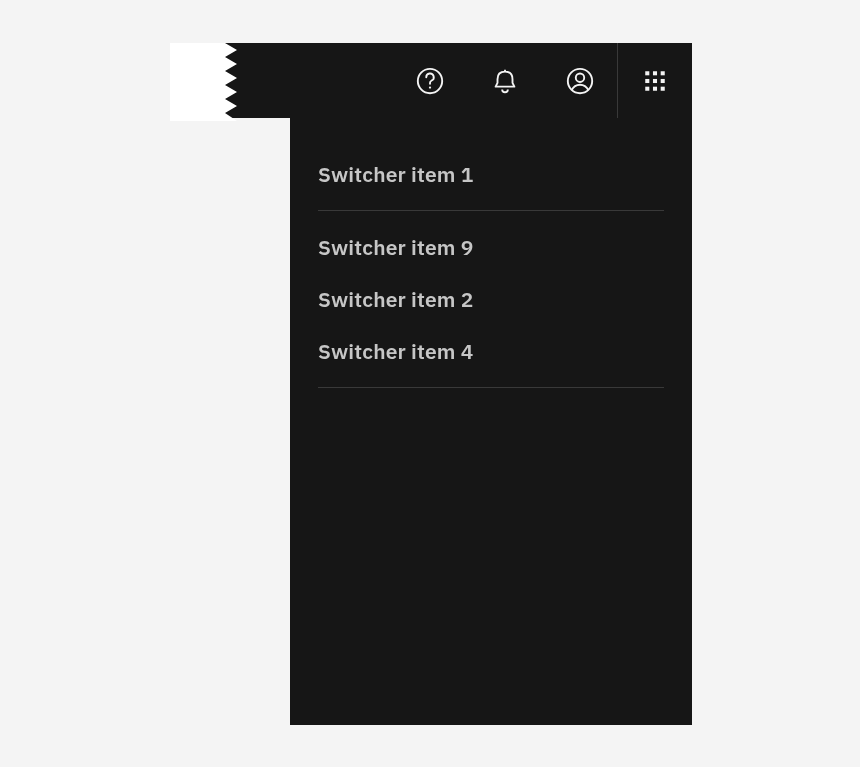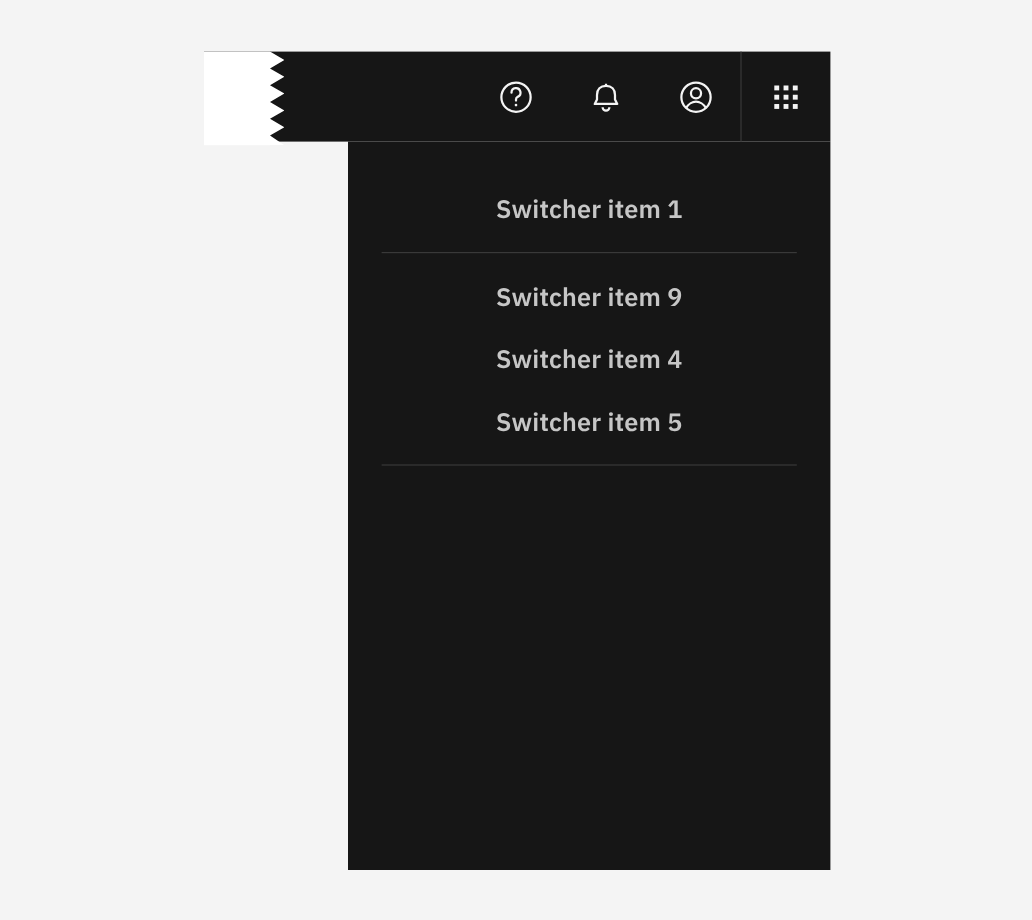--- a/index.html
+++ b/index.html
@@ -85,21 +85,20 @@
     }
     .panel {
       position: absolute;
       top: 118px;
       left: 290px;
       width: 402px;
       height: 607px;
       background: #161616;
       z-index: 5;
       padding-top: 30px;
-      text-align: center;
     }
     .switcher-item {
       padding: 12px 28px;
       color: #c6c6c6;
       font-size: 21px;
       font-weight: 600;
       cursor: pointer;
       letter-spacing: 0.16px;
     }
     .divider {
@@ -164,19 +163,19 @@
 
 <div class="panel">
   <div class="switcher-item">
     <span>Switcher item 1</span>
   </div>
   <div class="divider"></div>
   <div class="switcher-item">
     <span>Switcher item 9</span>
   </div>
   <div class="switcher-item">
-    <span>Switcher item 4</span>
+    <span>Switcher item 2</span>
   </div>
   <div class="switcher-item">
-    <span>Switcher item 5</span>
+    <span>Switcher item 4</span>
   </div>
   <div class="divider"></div>
 </div>
 
 </body></html>

